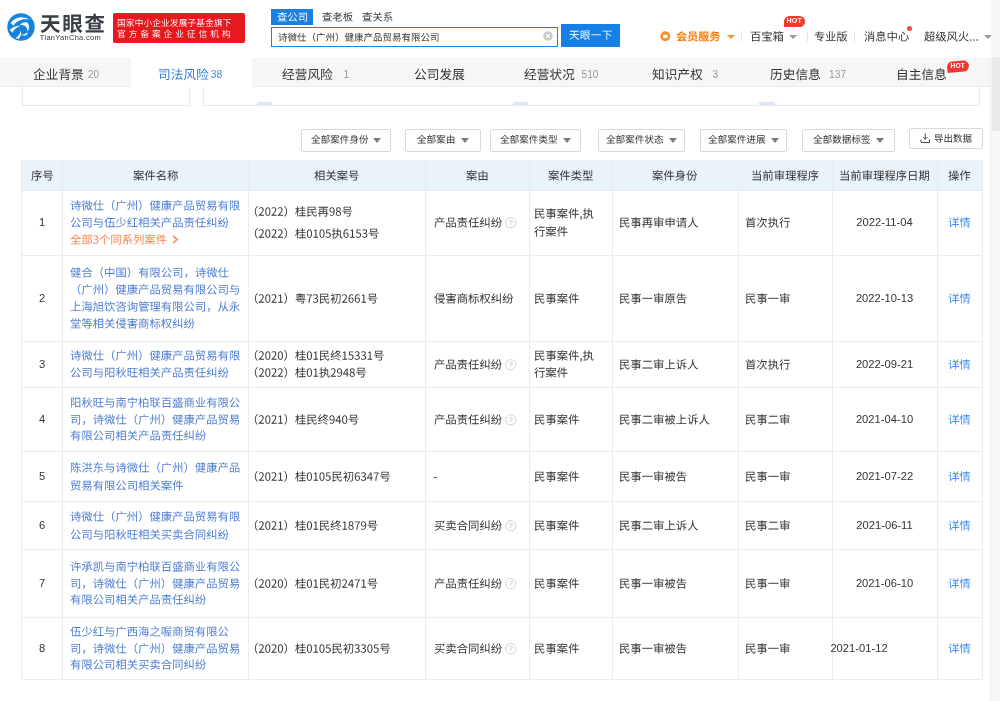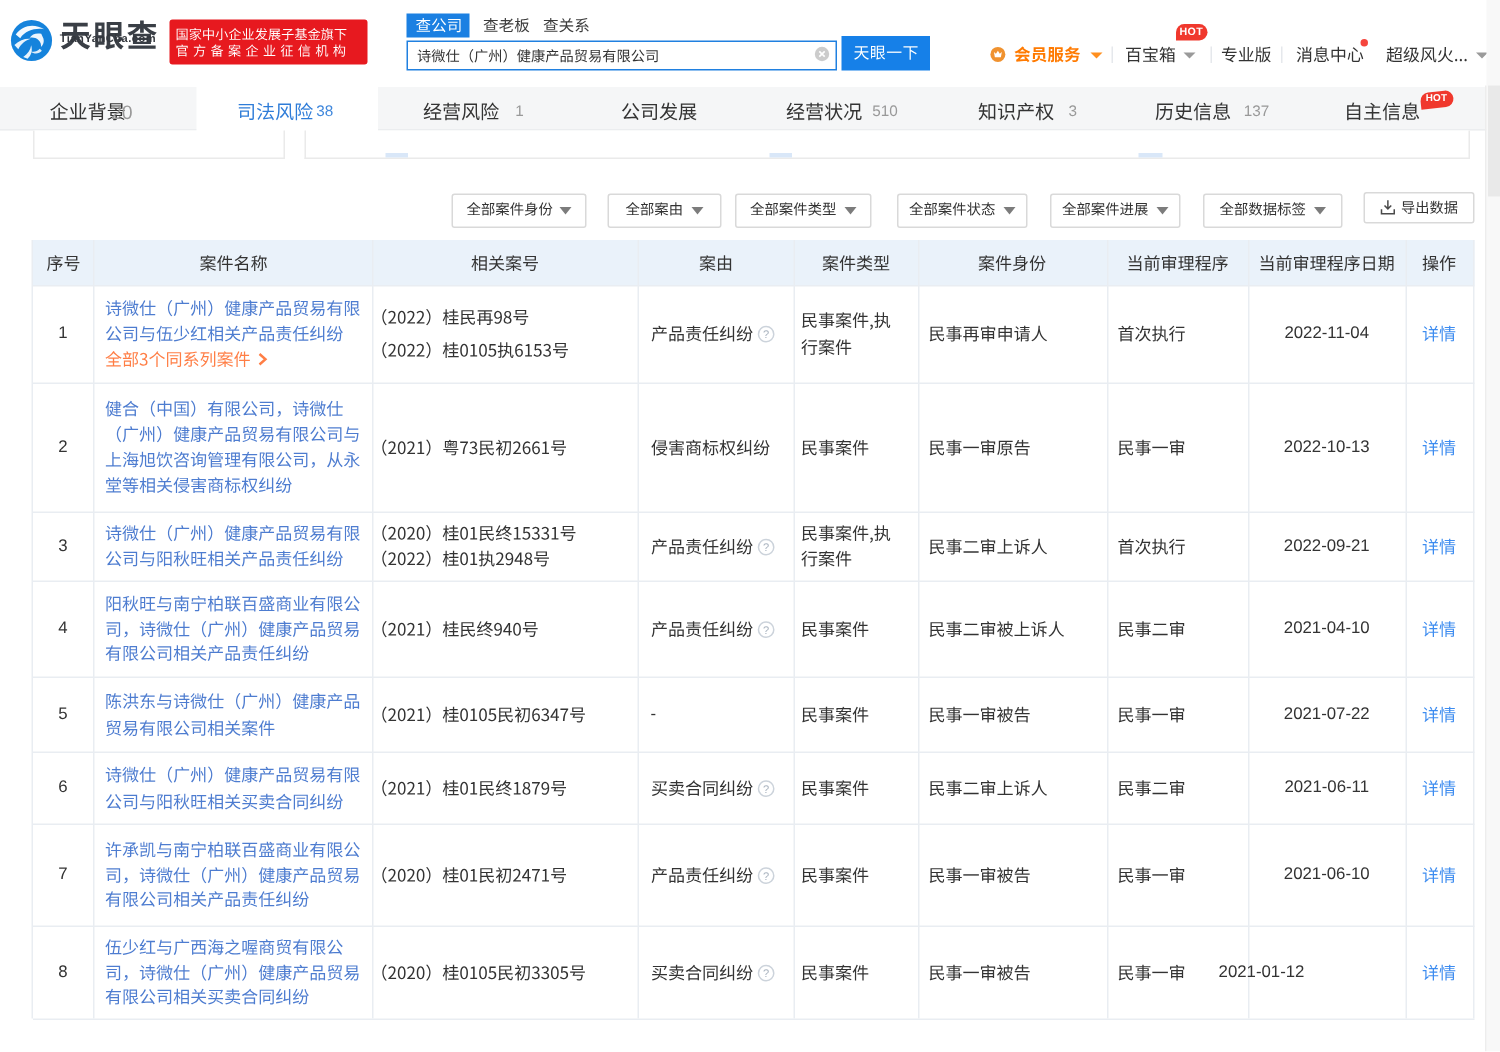--- a/index.html
+++ b/index.html
@@ -15,21 +15,21 @@
 <path d="M20.5 9.5 C17 8.8 14.3 9.8 12.8 12.2 C14.8 11.8 17 12.2 18.6 13.6 C20 14.8 20.6 16.5 20.3 18.4 C21.9 16.9 22.5 14.9 22 12.8 Z" fill="#fff" opacity=".92"></path>
 <path d="M19.5 19.5 C18 21.3 15.8 21.9 13.4 21.3 C15.9 23.4 18.9 23.1 20.9 20.9 Z" fill="#fff" opacity=".85"></path>
 </svg>
     <svg class="t" style="left:39.8px;top:9.9px" width="66.6" height="27.8">
       <g fill="#3a3f46" transform="translate(0,21.26) scale(0.020600,-0.020600)">
         <use href="#g0" x="0"></use>
         <use href="#g1" x="1078"></use>
         <use href="#g2" x="2155"></use>
       </g>
     </svg>
-    <div class="a" style="left:39.8px;top:20px;font-size:7.4px;color:#33373d;font-weight:bold;letter-spacing:0.35px;line-height:11.1px;white-space:nowrap">TianYanCha.com</div>
+    <div class="a" style="left:39.8px;top:32.0px;font-size:7.4px;color:#33373d;font-weight:normal;letter-spacing:0.35px;line-height:11.1px;white-space:nowrap">TianYanCha.com</div>
     <div class="a" style="left:113.0px;top:13.2px;width:132.0px;height:30.2px;background:#e7191f;border-radius:2px"></div>
     <svg class="t" style="left:117.0px;top:16.8px" width="114.4" height="11.9">
       <g fill="#fff" transform="translate(0,9.08) scale(0.008800,-0.008800)">
         <use href="#g3" x="0"></use>
         <use href="#g4" x="1000"></use>
         <use href="#g5" x="2000"></use>
         <use href="#g6" x="3000"></use>
         <use href="#g7" x="4000"></use>
         <use href="#g8" x="5000"></use>
         <use href="#g9" x="6000"></use>
@@ -170,21 +170,21 @@
     <div class="a" style="left:0.0px;top:86.2px;width:991.0px;height:0.8px;background:#ebedef"></div>
     <div class="a" style="left:131.0px;top:58.0px;width:121.0px;height:30.0px;background:#fff"></div>
     <svg class="t" style="left:33.4px;top:66.0px" width="50.8" height="17.1">
       <g fill="#333" transform="translate(0,13.11) scale(0.012700,-0.012700)">
         <use href="#g7" x="0"></use>
         <use href="#g8" x="1000"></use>
         <use href="#g66" x="2000"></use>
         <use href="#g67" x="3000"></use>
       </g>
     </svg>
-    <div class="a" style="left:74px;top:67.3px;font-size:13px;color:#999;line-height:15.3px;white-space:nowrap">20</div>
+    <div class="a" style="left:88px;top:67.3px;font-size:10px;color:#999;line-height:15.3px;white-space:nowrap">20</div>
     <svg class="t" style="left:158.0px;top:66.0px" width="50.8" height="17.1">
       <g fill="#2e7cd8" transform="translate(0,13.11) scale(0.012700,-0.012700)">
         <use href="#g26" x="0"></use>
         <use href="#g68" x="1000"></use>
         <use href="#g63" x="2000"></use>
         <use href="#g69" x="3000"></use>
       </g>
     </svg>
     <div class="a" style="left:210.8px;top:67.3px;font-size:10.2px;color:#3f87dc;line-height:15.3px;white-space:nowrap">38</div>
     <svg class="t" style="left:281.5px;top:66.0px" width="50.8" height="17.1">
@@ -1388,21 +1388,21 @@
       </g>
     </svg>
     <svg class="t" style="left:745.0px;top:640.6px" width="45.4" height="15.3">
       <g fill="#333" transform="translate(0,11.71) scale(0.011350,-0.011350)">
         <use href="#g126" x="0"></use>
         <use href="#g134" x="1000"></use>
         <use href="#g48" x="2000"></use>
         <use href="#g104" x="3000"></use>
       </g>
     </svg>
-    <div class="a" style="left:841px;top:639.9px;font-size:11.2px;color:#333;transform:translateX(-50%);line-height:16.8px;white-space:nowrap">2021-01-12</div>
+    <div class="a" style="left:859px;top:639.9px;font-size:11.2px;color:#333;transform:translateX(-50%);line-height:16.8px;white-space:nowrap">2021-01-12</div>
     <svg class="t" style="left:948.4px;top:640.6px" width="22.7" height="15.3">
       <g fill="#3d8cf0" transform="translate(0,11.71) scale(0.011350,-0.011350)">
         <use href="#g142" x="0"></use>
         <use href="#g143" x="1000"></use>
       </g>
     </svg>
     <div class="a" style="left:991.2px;top:0.0px;width:8.8px;height:701.0px;background:#f8f8f8"></div>
     <div class="a" style="left:990.4px;top:57.0px;width:0.8px;height:644.0px;background:#ededed"></div>
     <div class="a" style="left:991.8px;top:57.0px;width:8.2px;height:74.0px;background:#e9e9e9"></div>
 <svg width="0" height="0" style="position:absolute">

